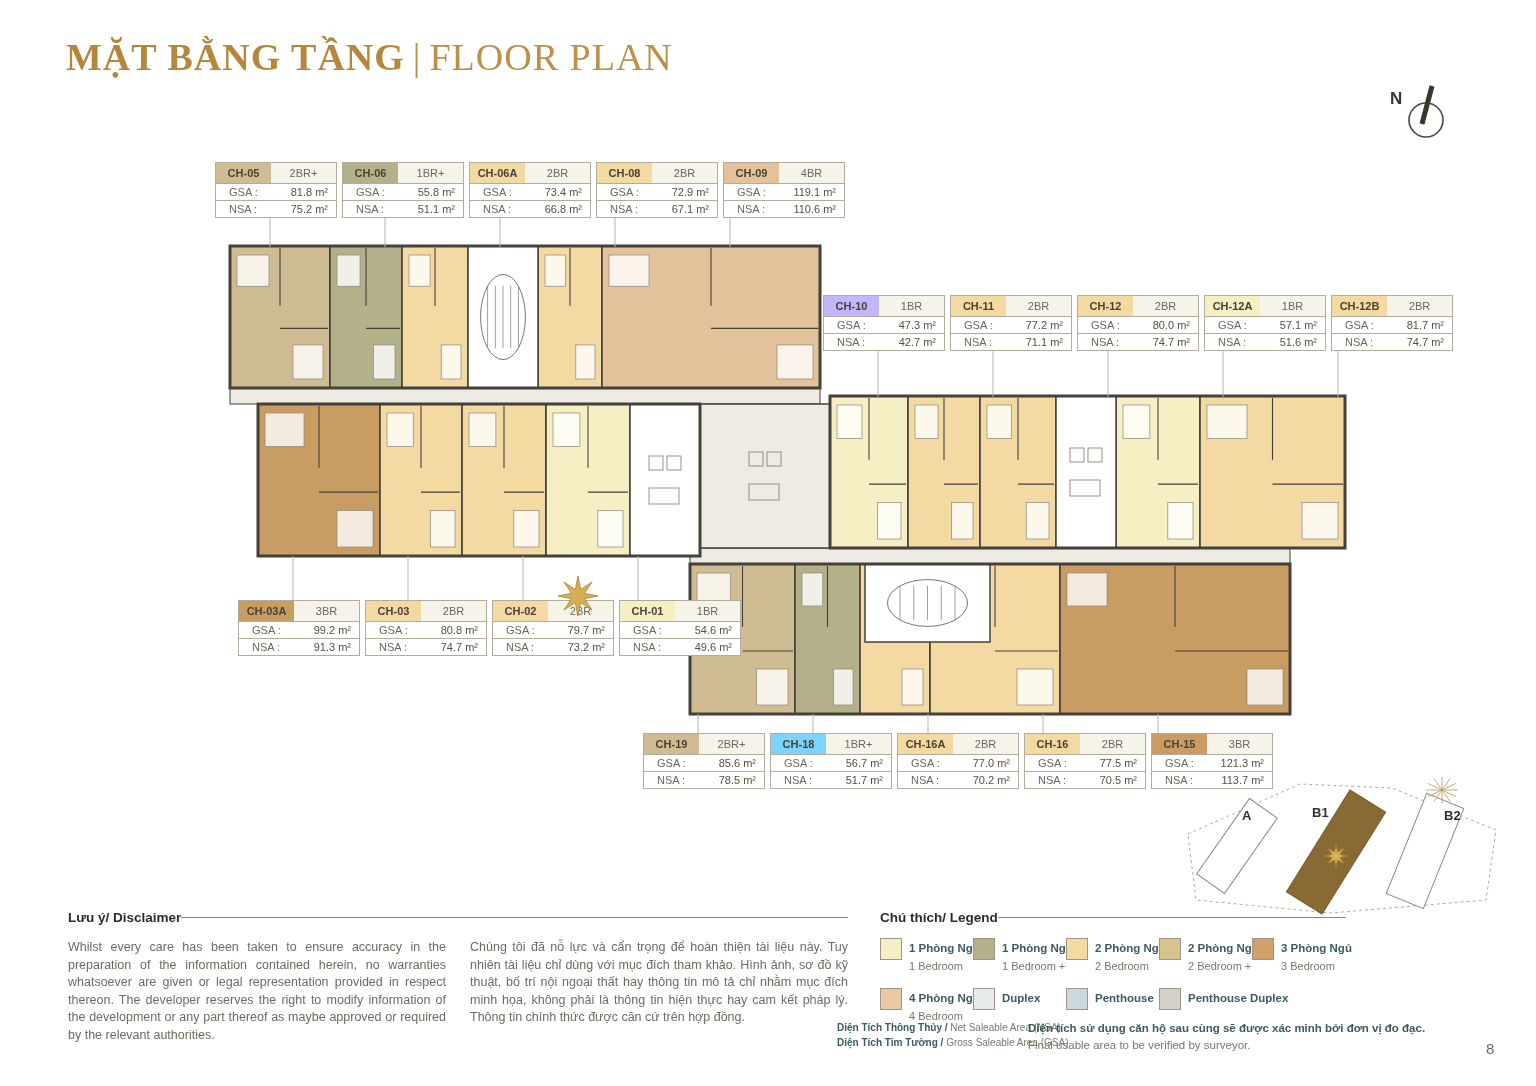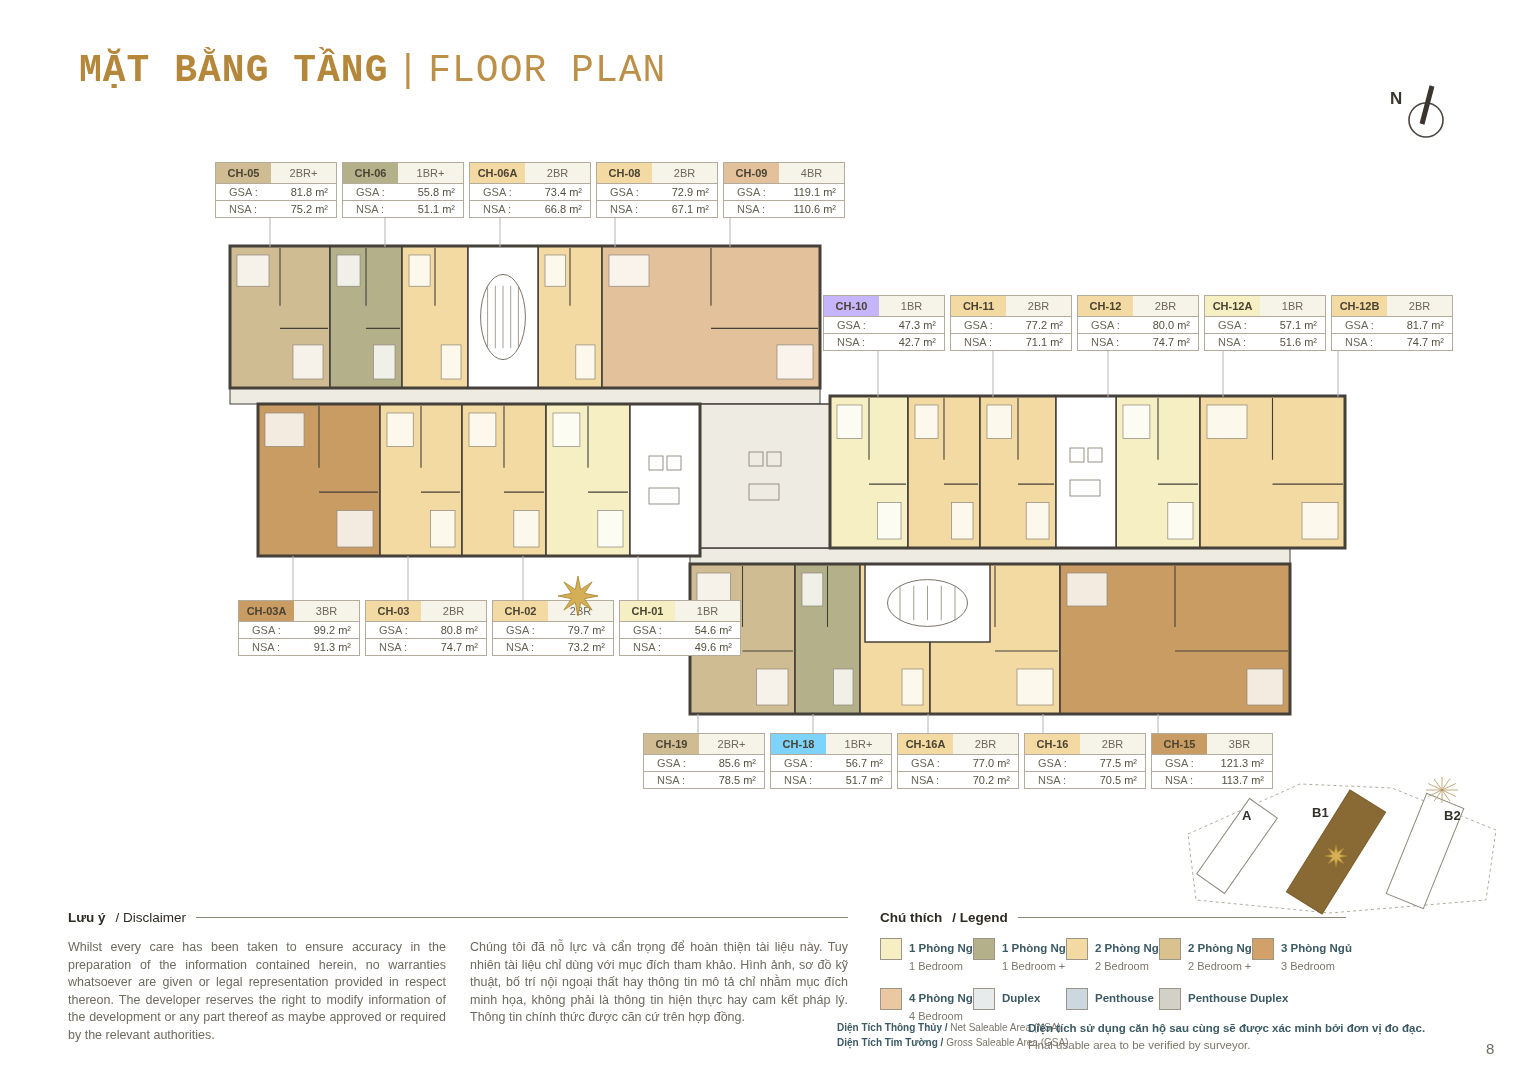--- a/index.html
+++ b/index.html
@@ -3,21 +3,21 @@
 <meta charset="utf-8">
 <style>
   html,body{margin:0;padding:0;}
   body{
     width:1536px;height:1086px;position:relative;background:#ffffff;
     font-family:"Liberation Sans",sans-serif;overflow:hidden;color:#55503f;
   }
   svg{display:block}
   
   .title-block{position:absolute;left:66px;top:38px;z-index:3}
-  .title-block h1{margin:13px;font-family:Liberation Mono, monospace;font-size:38px;line-height:1.05;
+  .title-block h1{margin:0;font-family:Liberation Serif, serif;font-size:38px;line-height:1.05;
     color:#b5873b;font-weight:700;letter-spacing:1px;white-space:nowrap}
   .t-sep{font-weight:400;margin:0 8px;color:#bd9049}
   .t-en{font-weight:400;color:#bd9049}
   .subtitle{margin-top:7px;font-family:"Liberation Serif",serif;font-size:24px;font-weight:700;
     color:#c3974e;letter-spacing:.5px;white-space:nowrap}
   
   #plan-svg{position:absolute;left:0;top:0;z-index:1}
   
   .card-row{position:absolute;display:flex;gap:5px;z-index:2}
   .row-top{left:215px;top:162px}
@@ -32,23 +32,23 @@
     padding:0 8px 0 13px;border-top:1px solid #b3ab9c;color:#6b675a}
   .card-line .v{color:#55503f}
   
   #star-main{position:absolute;left:556px;top:574px;z-index:4}
   
   #north{position:absolute;left:1378px;top:64px;z-index:3}
   
   #minimap{position:absolute;left:1180px;top:772px;z-index:2}
   
   .disclaimer{position:absolute;left:68px;top:910px;width:780px;z-index:3}
-  .sec-head{display:flex;align-items:center;gap:10px;font-size:13.5px;color:#2f2b24;white-space:nowrap}
+  .sec-head{display:flex;align-items:center;font-size:13.5px;color:#2f2b24;white-space:nowrap}
   .sec-head .b{font-weight:700}
-  .sec-head .r{font-weight:400}
+  .sec-head .r{font-weight:700}
   .rule{flex:1;height:0;border-top:1px solid #8d887c}
   .disc-cols{display:flex;gap:24px;margin-top:14px}
   .disc-col{width:378px;font-size:12.5px;line-height:1.4;color:#6f6a5f;text-align:justify}
   
   .legend{position:absolute;left:880px;top:910px;width:466px;z-index:3}
   .legend-grid{margin-top:13px;display:grid;grid-template-columns:repeat(5,93px);row-gap:14px}
   .legend-item{display:flex;gap:7px;align-items:flex-start}
   .swatch{width:22px;height:22px;border:1px solid #9b958a;box-sizing:border-box;flex:0 0 22px}
   .li-txt{white-space:nowrap}
   .li-vn{font-size:11.5px;font-weight:bold;color:#3b5a64;line-height:1.3}

